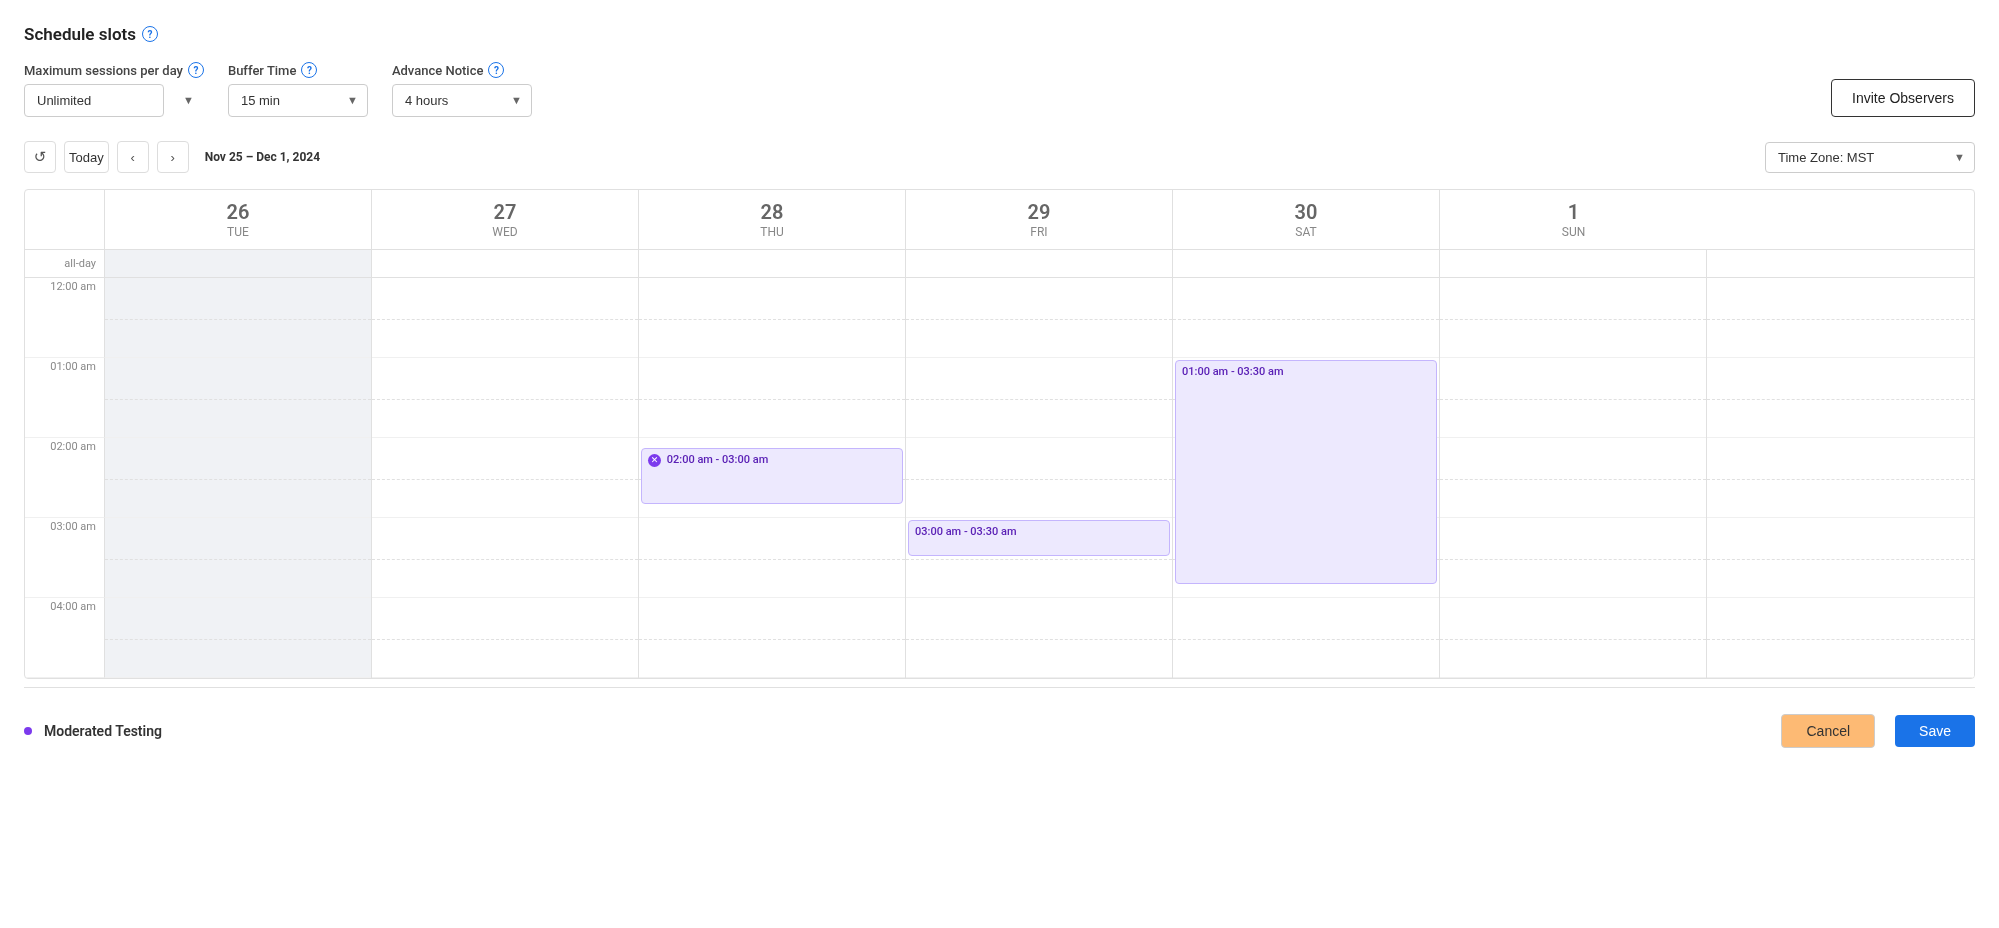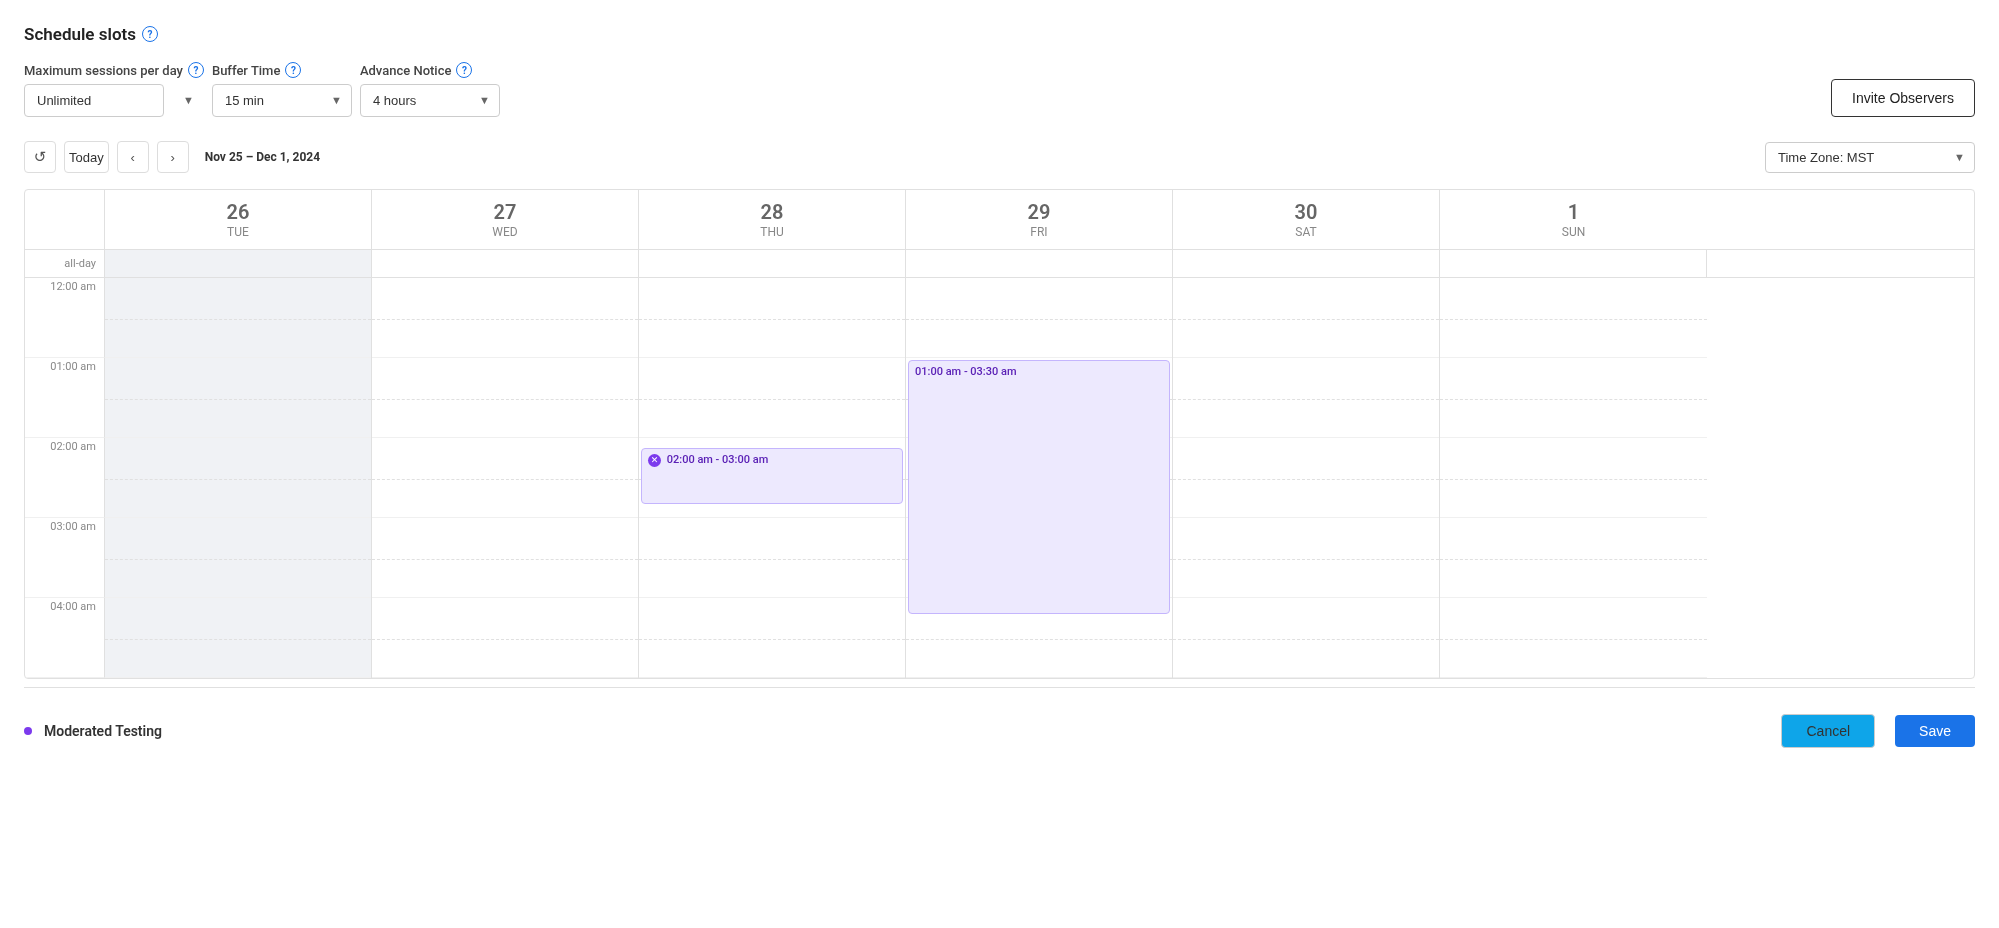--- a/index.html
+++ b/index.html
@@ -31,21 +31,21 @@
       color: #1a73e8;
       display: inline-flex; align-items: center; justify-content: center;
       font-size: 10px; font-weight: 700;
       cursor: pointer;
       flex-shrink: 0;
     }
     
     .controls-row {
       display: flex;
       align-items: flex-end;
-      gap: 8px;
+      gap: 24px;
       margin-bottom: 24px;
     }
     .control-group {
       display: flex;
       flex-direction: column;
       gap: 6px;
     }
     .control-label {
       display: flex;
       align-items: center;
@@ -271,21 +271,21 @@
     }
     .bottom-btn {
       margin-left: auto;
       padding: 8px 24px;
       border-radius: 4px;
       font-size: 14px;
       cursor: pointer;
     }
     .btn-secondary {
       border: 1px solid #ccc;
-      background: #0ea5e9;
+      background: #fdba74;
       color: #333;
     }
     .btn-primary {
       border: none;
       background: #1a73e8;
       color: #fff;
       margin-left: 8px;
     }
     .col-past { background: #f0f2f5; }
   </style>
@@ -449,29 +449,40 @@
         <div class="hour-cell"></div>
         <div class="hour-cell"></div>
         <div class="hour-cell"></div>
 
         <div class="event-block" style="top:170px; height:56px;">
           <span class="event-icon">✕</span>
           <span class="event-time">02:00 am - 03:00 am</span>
         </div>
       </div>
 
-
       <div style="background:#fff; border-right:1px solid #e0e0e0; position:relative;">
         <div class="hour-cell"></div>
         <div class="hour-cell"></div>
         <div class="hour-cell"></div>
         <div class="hour-cell"></div>
         <div class="hour-cell"></div>
 
-        <div class="event-block" style="top:82px; height:254px;">
+        <div class="event-block" style="top:242px; height:36px;">
+          <span class="event-time">03:00 am - 03:30 am</span>
+        </div>
+      </div>
+
+      <div style="background:#fff; border-right:1px solid #e0e0e0; position:relative;">
+        <div class="hour-cell"></div>
+        <div class="hour-cell"></div>
+        <div class="hour-cell"></div>
+        <div class="hour-cell"></div>
+        <div class="hour-cell"></div>
+
+        <div class="event-block" style="top:82px; height:224px;">
           <span class="event-time">01:00 am - 03:30 am</span>
         </div>
       </div>
 
       <div style="background:#fff; border-right:1px solid #e0e0e0; position:relative;">
         <div class="hour-cell"></div>
         <div class="hour-cell"></div>
         <div class="hour-cell"></div>
         <div class="hour-cell"></div>
         <div class="hour-cell"></div>

